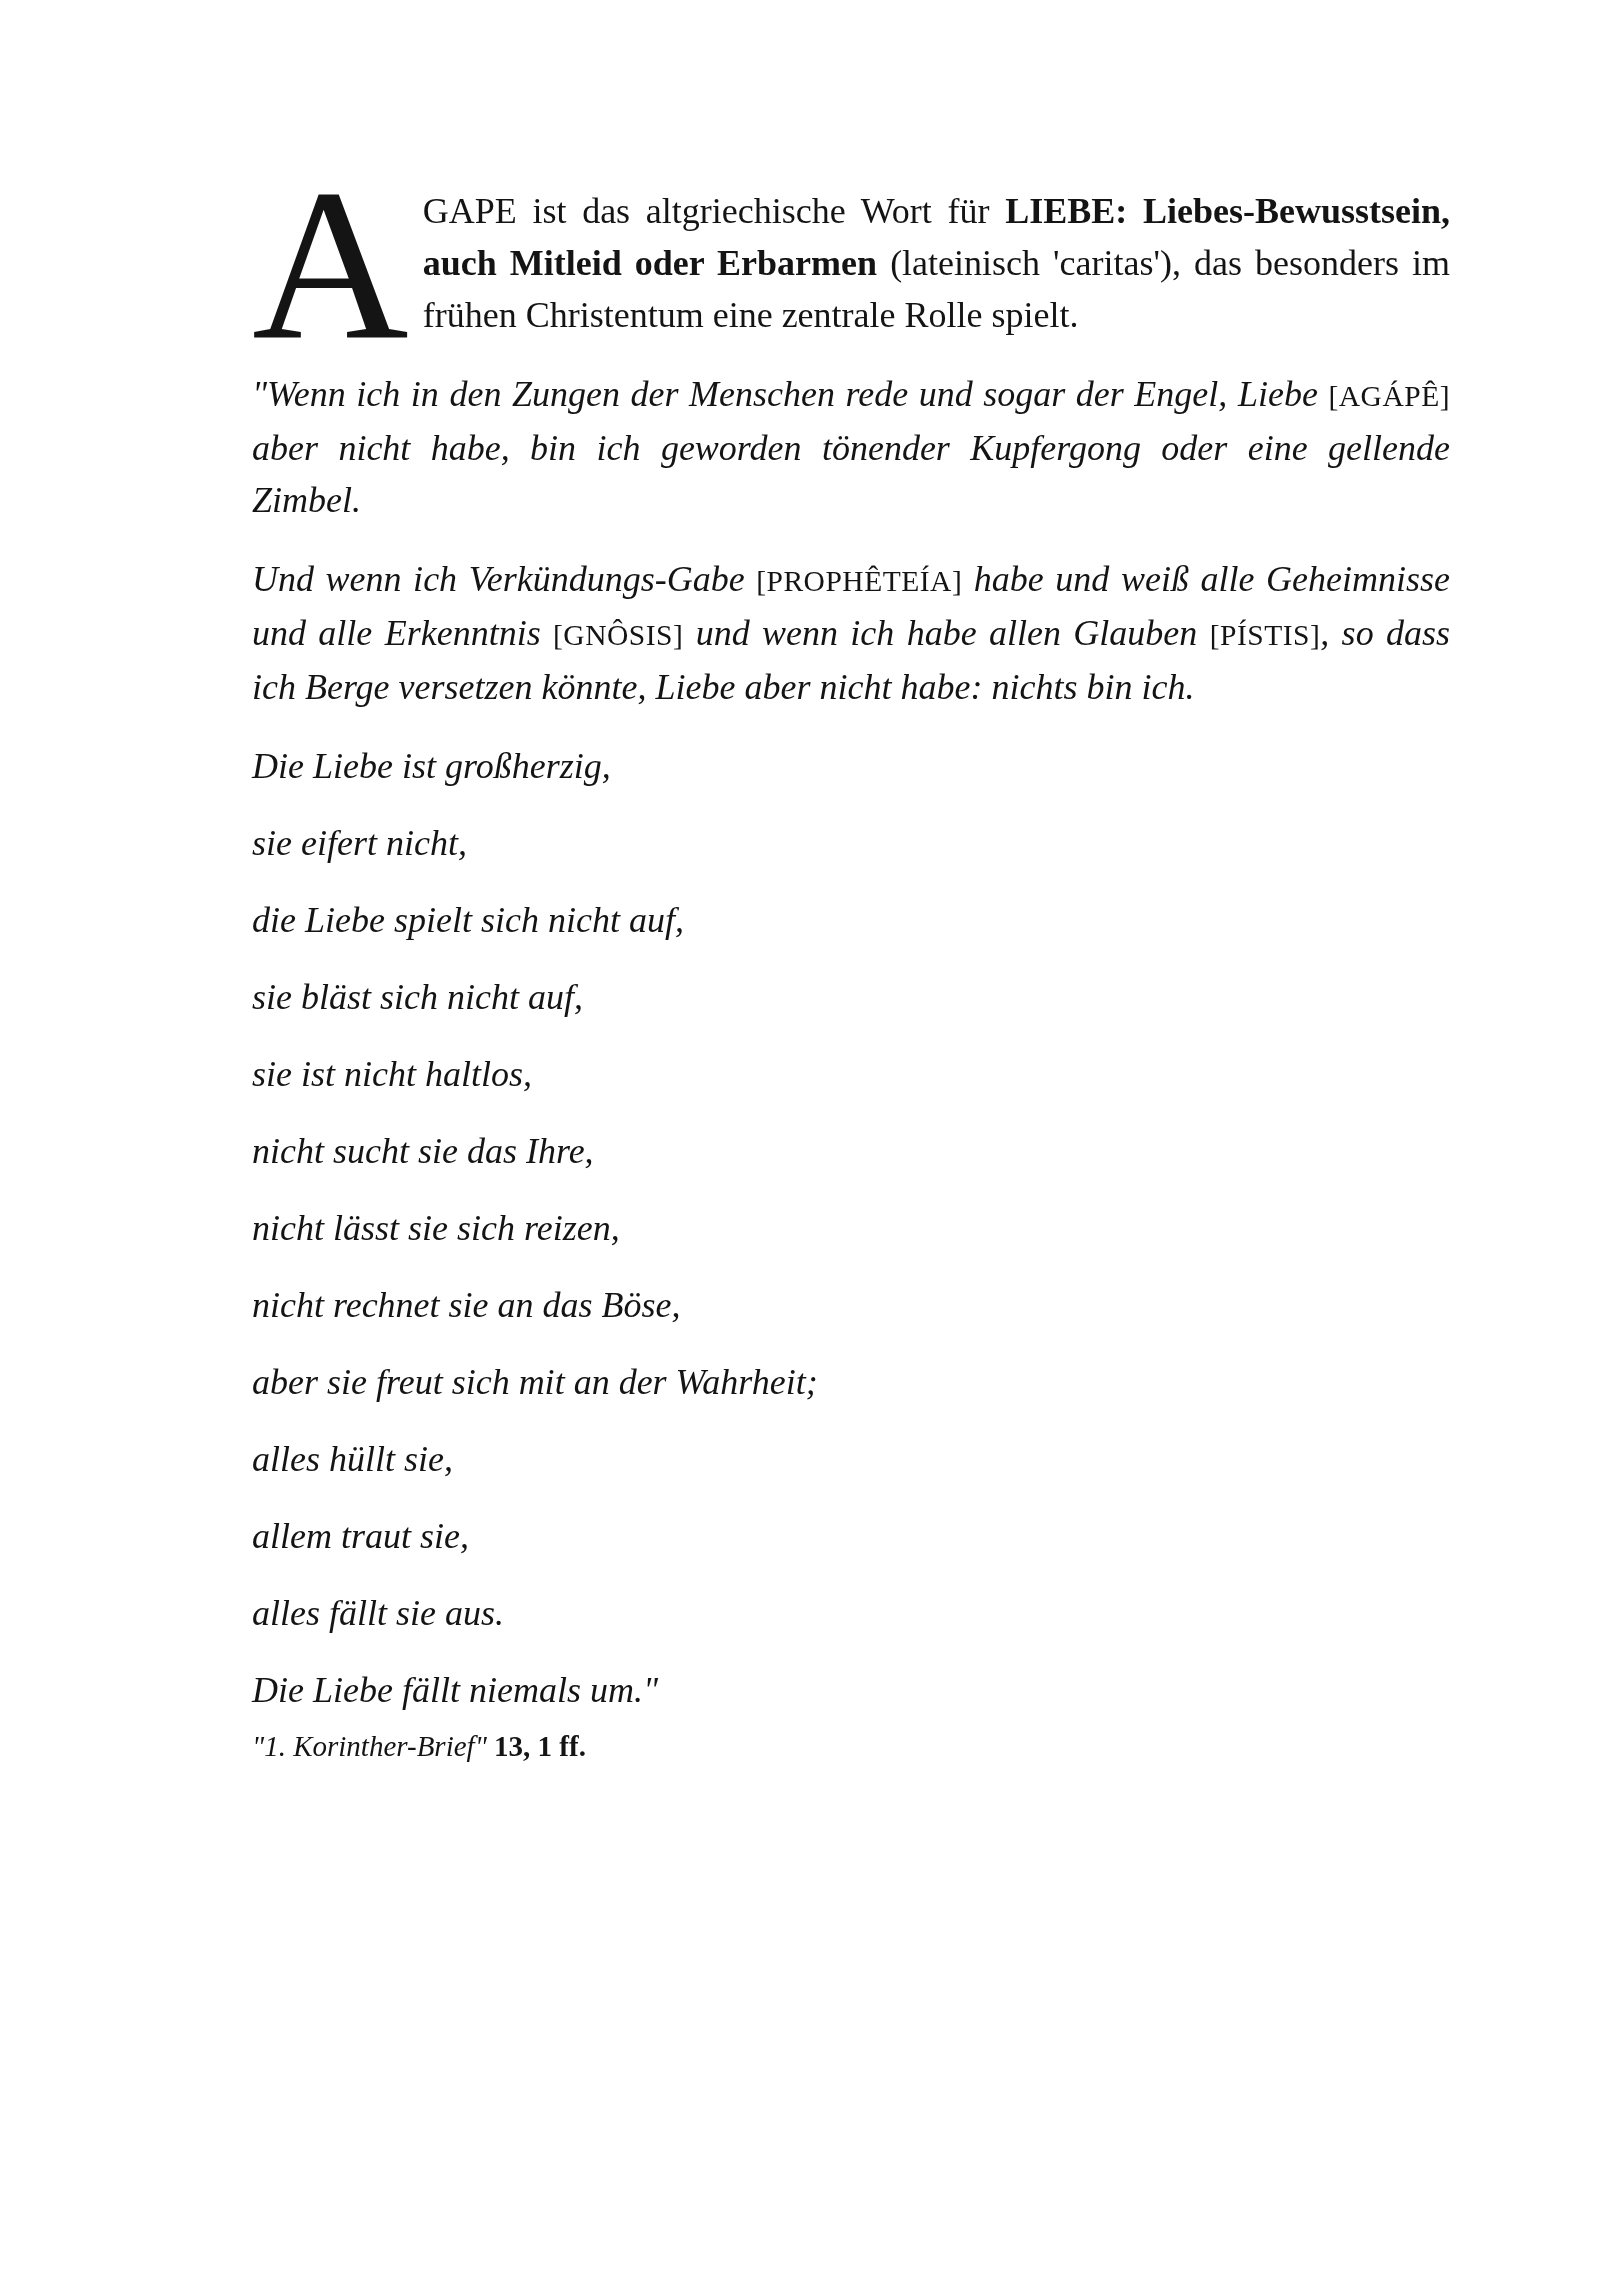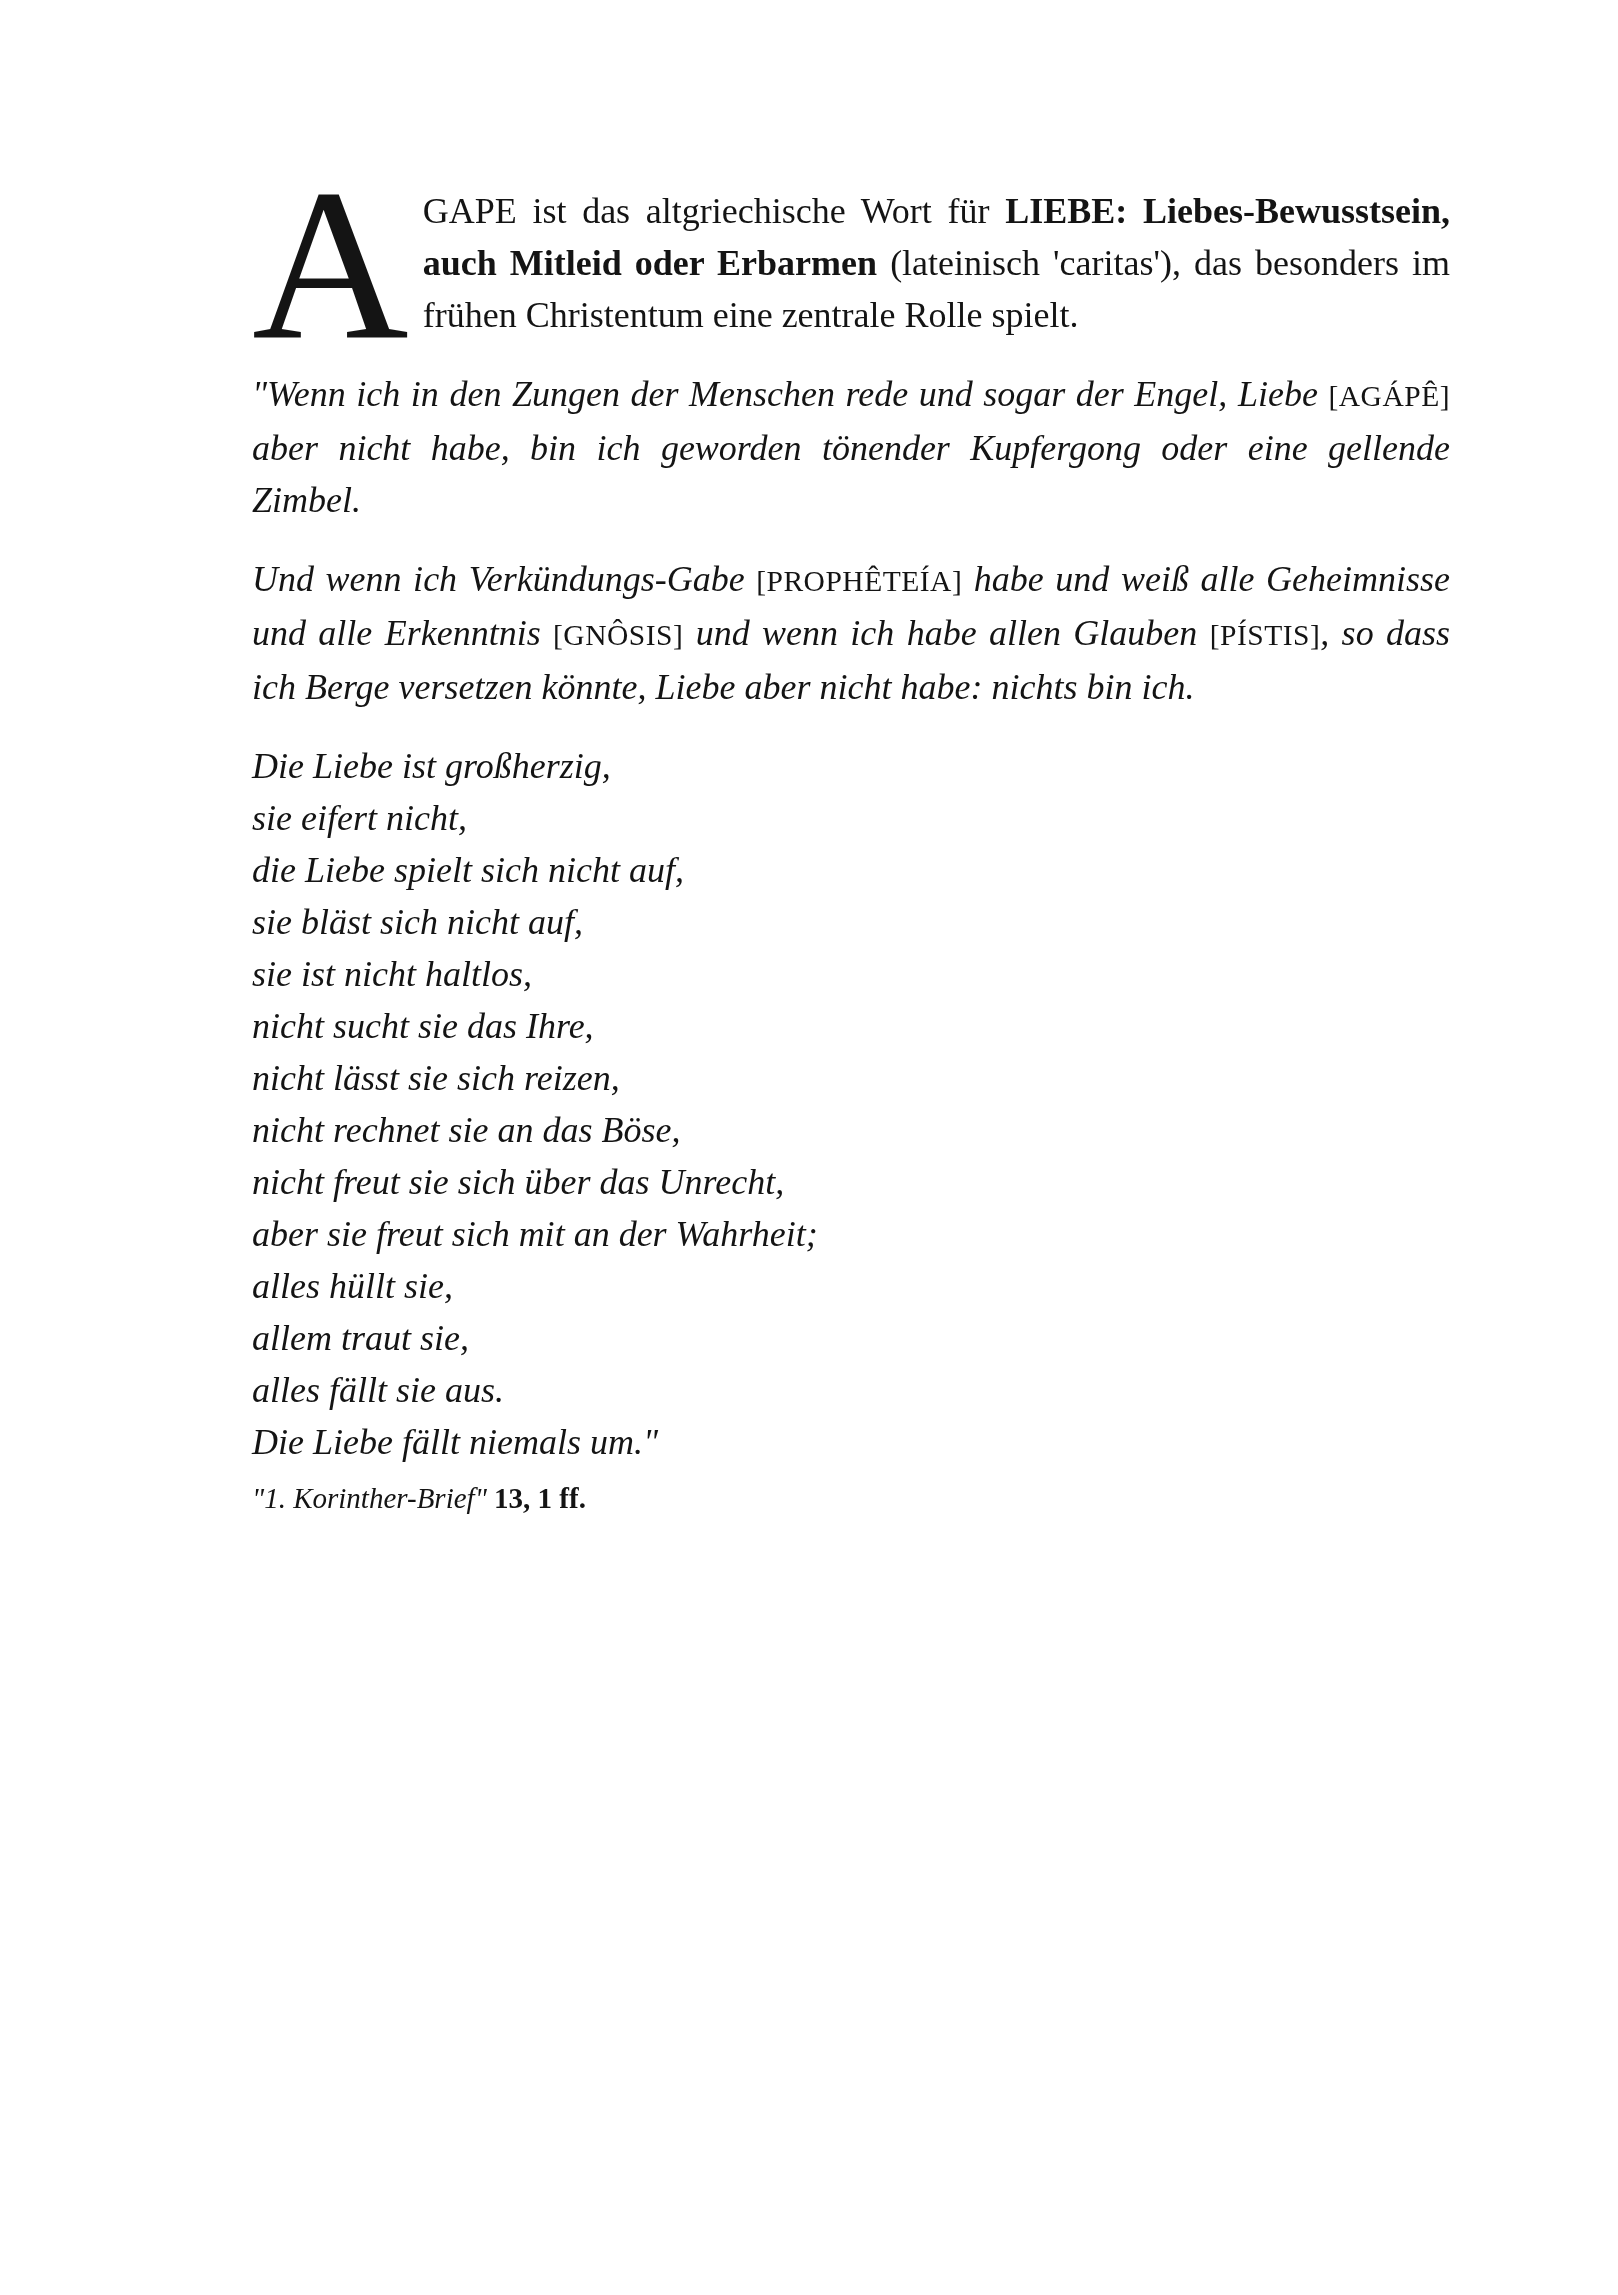--- a/index.html
+++ b/index.html
@@ -49,20 +49,21 @@
     font-style: normal;
     font-size: 0.82em;
     letter-spacing: 0.5px;
   }
   .poem {
     text-align: left;
     margin-bottom: 9.3px;
   }
   .poem .poem-line {
     display: block;
+    margin-top: 25px;
   }
   .citation {
     font-size: 29px;
     line-height: 42px;
     text-align: left;
     margin: 0;
   }
   .citation .work {
     font-style: italic;
   }
@@ -102,21 +103,20 @@
 
     <p class="poem ital">
       <span class="poem-line">Die Liebe ist großherzig,</span>
       <span class="poem-line">sie eifert nicht,</span>
       <span class="poem-line">die Liebe spielt sich nicht auf,</span>
       <span class="poem-line">sie bläst sich nicht auf,</span>
       <span class="poem-line">sie ist nicht haltlos,</span>
       <span class="poem-line">nicht sucht sie das Ihre,</span>
       <span class="poem-line">nicht lässt sie sich reizen,</span>
       <span class="poem-line">nicht rechnet sie an das Böse,</span>
-      <span class="poem-line">nicht freut sie sich über das Unrecht,</span>
       <span class="poem-line">aber sie freut sich mit an der Wahrheit;</span>
       <span class="poem-line">alles hüllt sie,</span>
       <span class="poem-line">allem traut sie,</span>
       <span class="poem-line">alles fällt sie aus.</span>
       <span class="poem-line">Die Liebe fällt niemals um."</span>
     </p>
 
     <p class="citation">
       <span class="work">"1. Korinther-Brief"</span><span class="ref"> 13, 1 ff.</span>
     </p>

